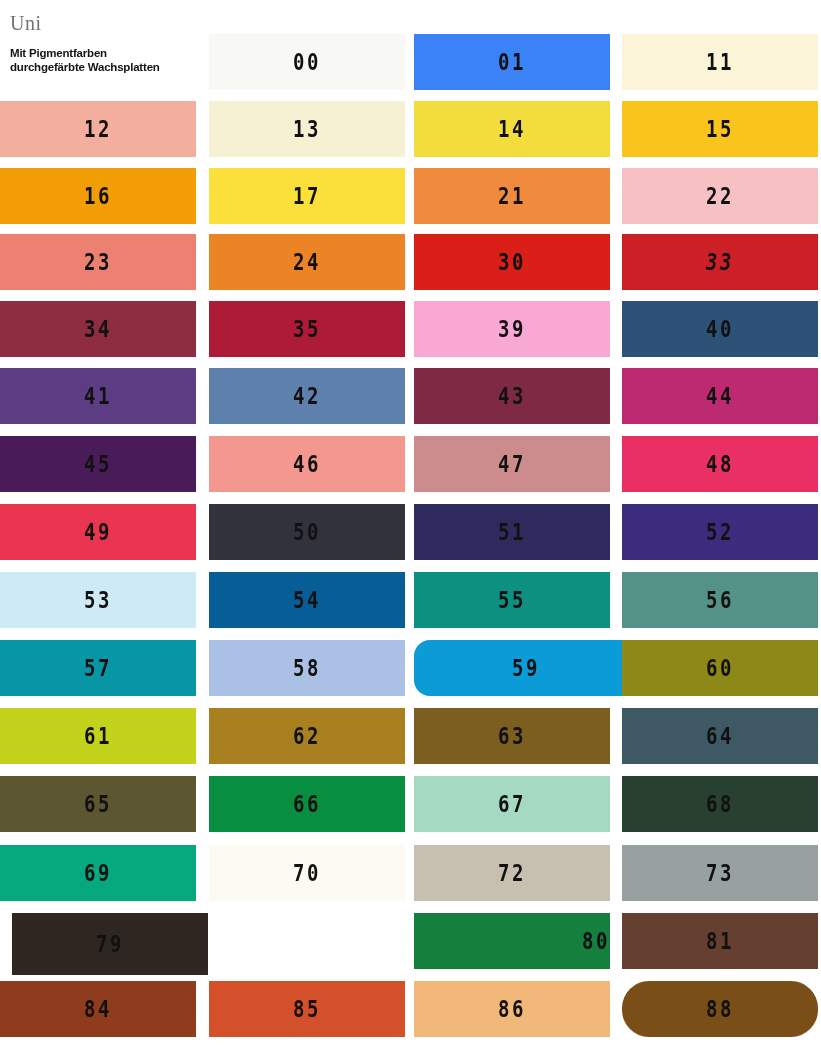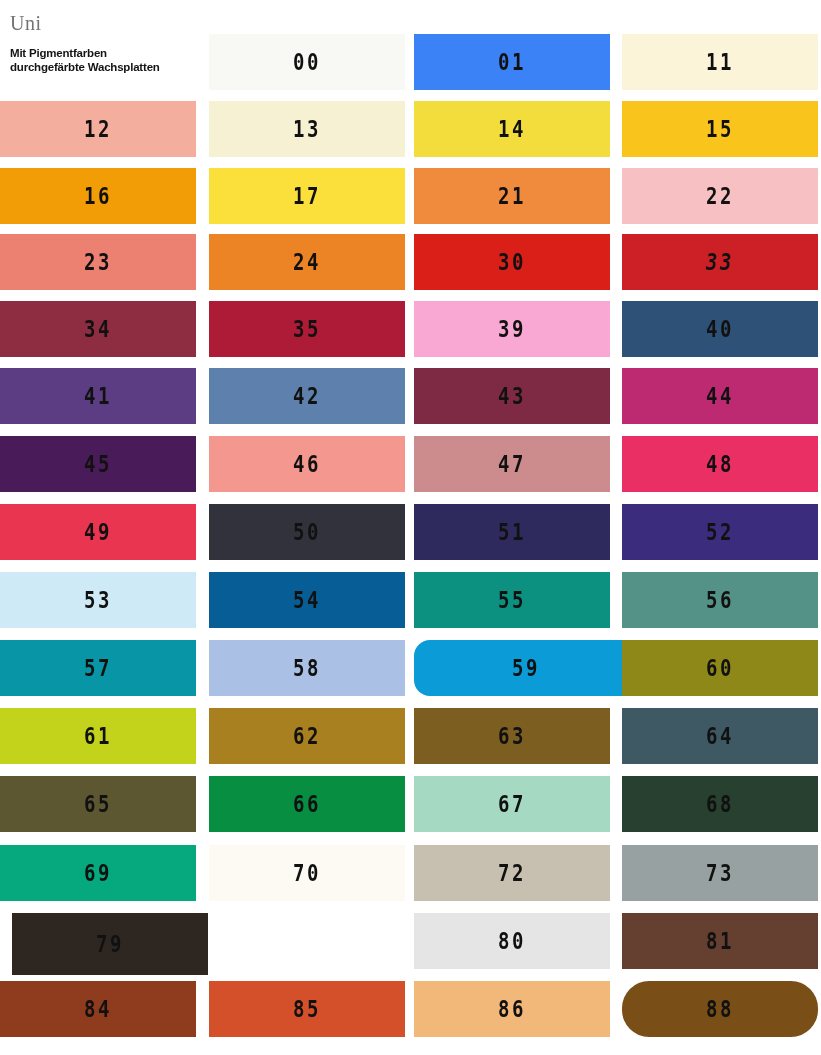--- a/index.html
+++ b/index.html
@@ -237,21 +237,21 @@
       </div>
       <div class="swatch" style="left: 414px; top: 845px; width: 196px; height: 56px; background: rgb(199, 191, 176);">
         <span class="swatch-code" style="color: rgb(17, 17, 17);">72</span>
       </div>
       <div class="swatch" style="left: 622px; top: 845px; width: 196px; height: 56px; background: rgb(151, 161, 162);">
         <span class="swatch-code" style="color: rgb(17, 17, 17);">73</span>
       </div>
       <div class="swatch" style="left: 0px; top: 913px; width: 196px; height: 62px; background: rgb(46, 39, 33); margin-left: 12px;">
         <span class="swatch-code" style="color: rgb(17, 17, 17);">79</span>
       </div>
-      <div class="swatch" style="left: 414px; top: 913px; width: 196px; height: 56px; background: #e5e5e5;">
+      <div class="swatch" style="left: 414px; top: 913px; width: 196px; height: 56px; background: #15803d; justify-content: flex-end;">
         <span class="swatch-code" style="color: rgb(17, 17, 17);">80</span>
       </div>
       <div class="swatch" style="left: 622px; top: 913px; width: 196px; height: 56px; background: rgb(101, 64, 48);">
         <span class="swatch-code" style="color: rgb(17, 17, 17);">81</span>
       </div>
       <div class="swatch" style="left: 0px; top: 981px; width: 196px; height: 56px; background: rgb(143, 59, 29);">
         <span class="swatch-code" style="color: rgb(17, 17, 17);">84</span>
       </div>
       <div class="swatch" style="left: 209px; top: 981px; width: 196px; height: 56px; background: rgb(212, 80, 42);">
         <span class="swatch-code" style="color: rgb(17, 17, 17);">85</span>

